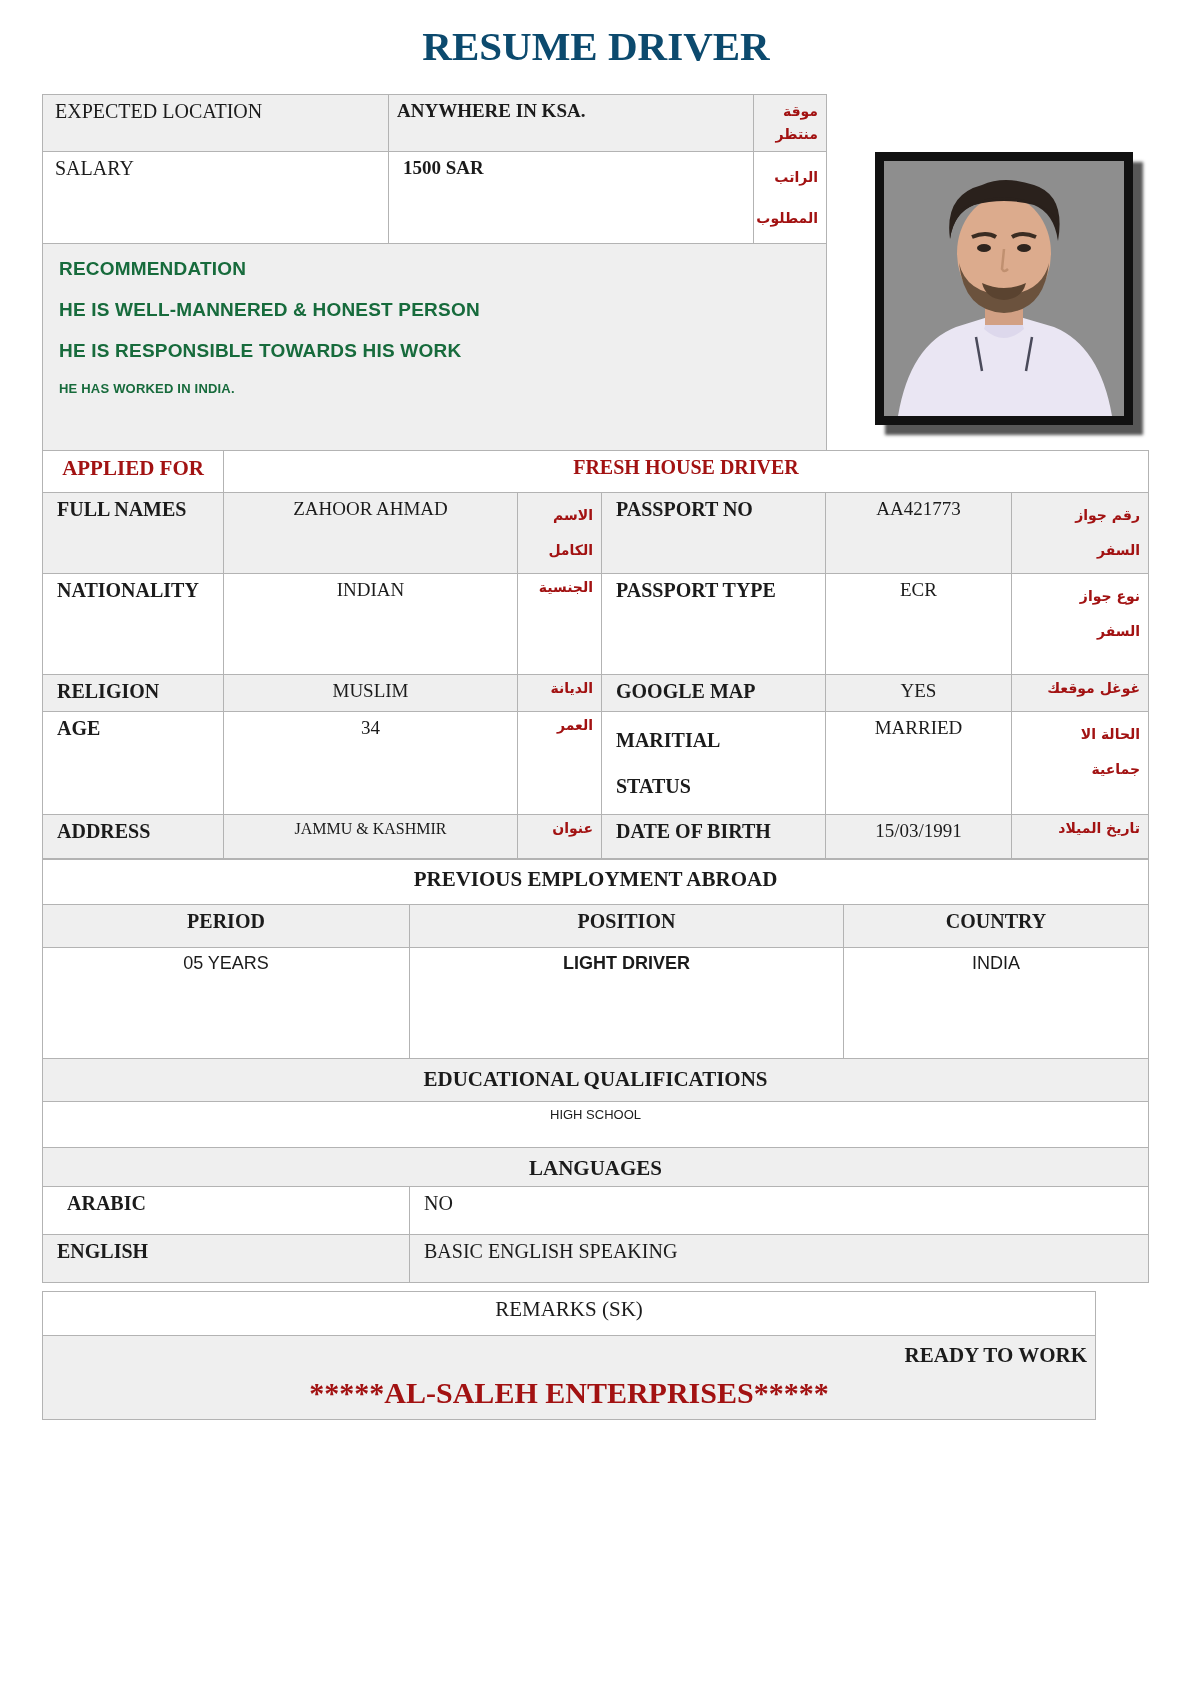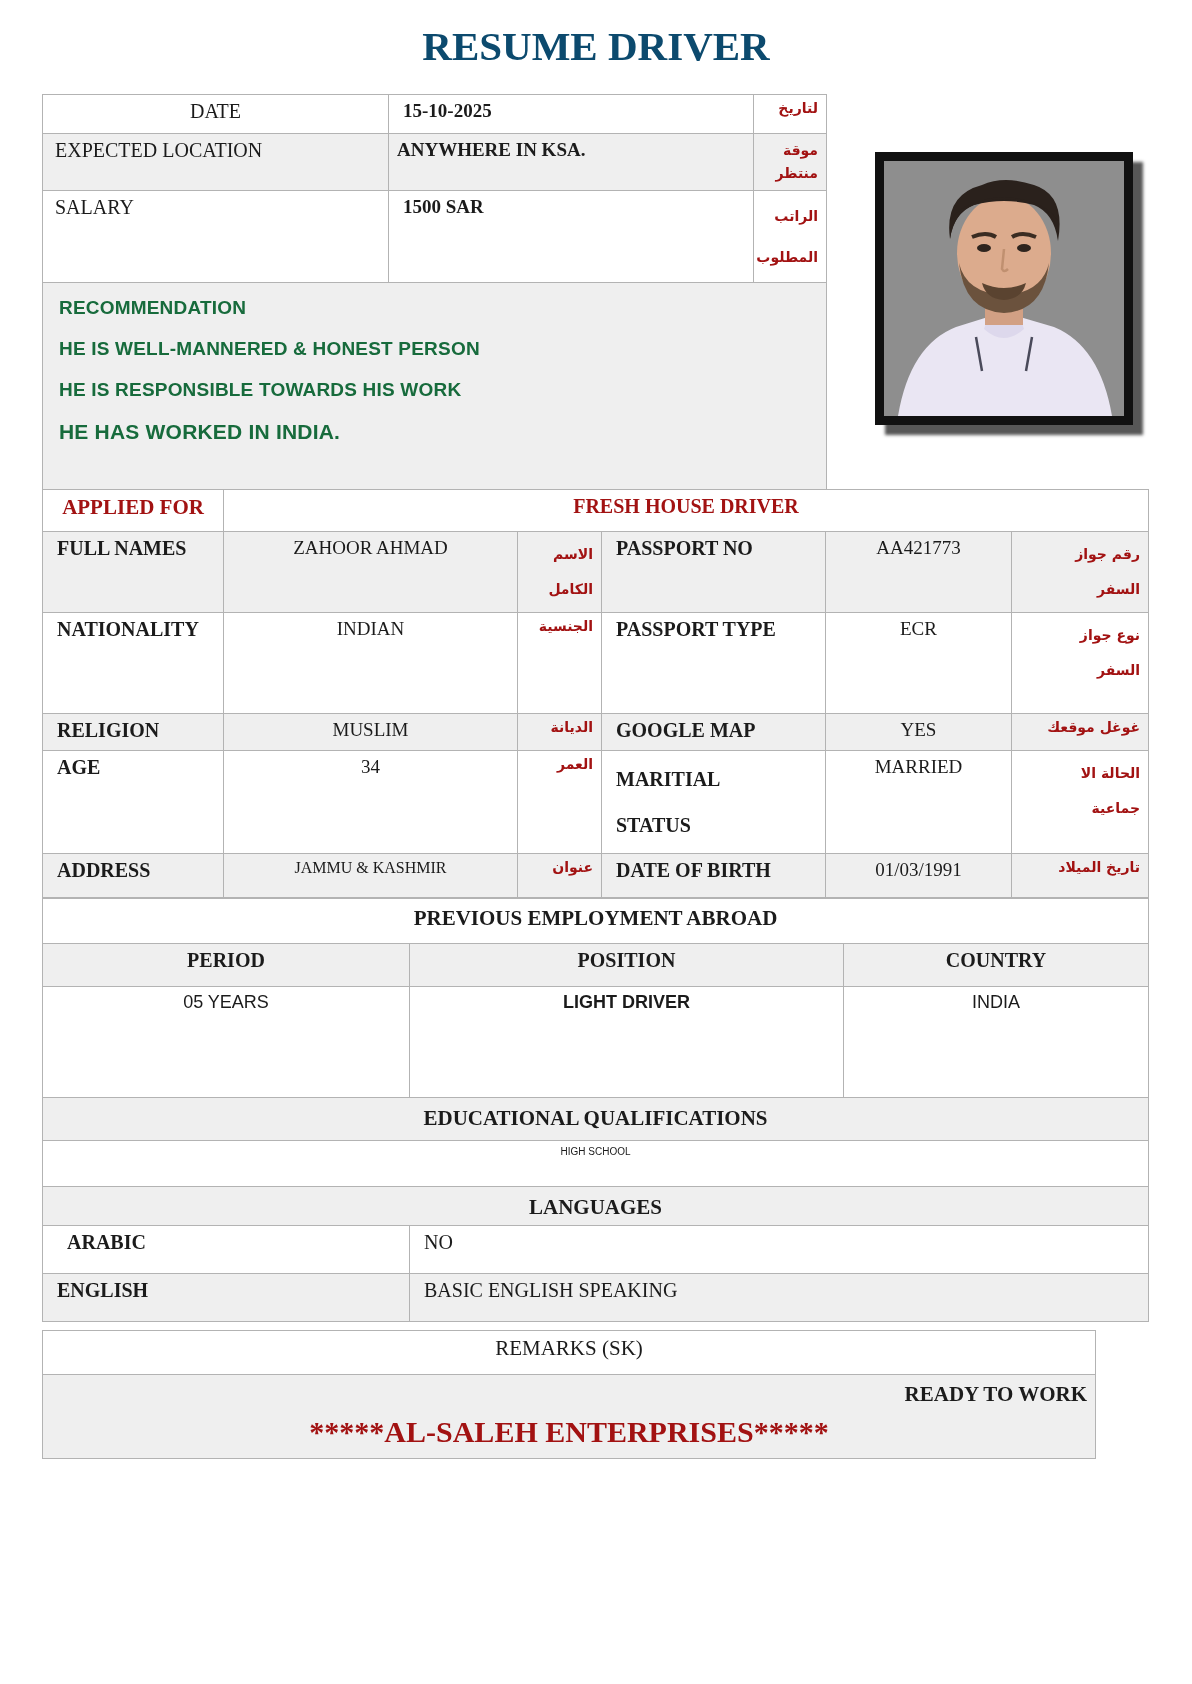--- a/index.html
+++ b/index.html
@@ -19,21 +19,21 @@
   .ar{font-family:"DejaVu Sans",sans-serif;font-weight:bold;color:#A21212;
       font-size:14px;text-align:right;direction:rtl;padding-right:8px;}
   .ar-tall{line-height:2.5;}
   .ar-wrap span{display:inline-block;max-width:80px;}
   .ar-wrap1 span{display:inline-block;max-width:62px;}
   .rec-cell{padding:14px 16px;}
   .rec-cell p{margin:0 0 19px 0;font-family:"Liberation Sans",sans-serif;
               font-weight:bold;font-size:19px;color:#176B3C;letter-spacing:0.2px;}
   .center{text-align:center;}
   .sect{font-weight:bold;font-size:21px;text-align:center;padding-top:8px;}
-  .small-sans{font-family:"Liberation Sans",sans-serif;font-size:10px;text-align:center;font-weight:normal;}
+  .small-sans{font-family:"Liberation Sans",sans-serif;font-size:13px;text-align:center;font-weight:normal;}
   .sans{font-family:"Liberation Sans",sans-serif;font-size:18px;text-align:center;font-weight:normal;}
   .sansb{font-family:"Liberation Sans",sans-serif;font-size:18px;text-align:center;font-weight:bold;}
   .wrap-narrow span{display:inline-block;max-width:118px;line-height:2.3;}
   .company{font-weight:bold;font-size:30px;color:#A21212;text-align:center;margin:8px 0 0 0;}
   .ready{font-weight:bold;font-size:21px;text-align:right;margin:2px 0 0 0;}
   .photo{position:absolute;left:875px;top:152px;width:258px;height:273px;
          background:#8E8E8E;border:9px solid #111111;box-sizing:border-box;
          box-shadow:10px 10px 3px rgba(45,45,45,0.8);}
   .photo svg{display:block;width:100%;height:100%;}
 </style>
@@ -46,41 +46,36 @@
 
   <div class="doc">
 
     <table style="width:784px;">
       <colgroup>
           <col style="width:346px">
           <col style="width:365px">
           <col style="width:73px">
         </colgroup>
       <tbody>
-          <tr style="height:39px">
-        <td class="center" style="font-size:20px;">DATE</td>
-        <td style="font-weight:bold;padding-left:14px;">15-10-2025</td>
-        <td class="ar">لتاريخ</td>
-      </tr>
       <tr style="height:48px">
         <td class="gray" style="font-size:20px;padding-left:12px;">EXPECTED  LOCATION</td>
         <td class="gray" style="font-weight:bold;padding-left:8px;">ANYWHERE  IN  KSA.</td>
         <td class="gray ar ar-wrap1" style="line-height:1.65;"><span>موقة منتظر</span></td>
       </tr>
       <tr style="height:83px">
         <td style="font-size:20px;padding-left:12px;">SALARY</td>
         <td style="font-weight:bold;padding-left:14px;">1500 SAR</td>
         <td class="ar ar-wrap1" style="line-height:2.9;"><span>الراتب المطلوب</span></td>
       </tr>
       <tr style="height:207px">
         <td colspan="3" class="gray rec-cell">
           <p>RECOMMENDATION</p>
           <p>HE IS WELL-MANNERED &amp; HONEST PERSON</p>
           <p>HE IS RESPONSIBLE TOWARDS HIS WORK</p>
-          <p style="font-size:21px;">HE HAS WORKED IN INDIA.</p>
+          <p style="font-size:13px;">HE HAS WORKED IN INDIA.</p>
         </td>
       </tr>
     </tbody>
       </table>
 
     <table style="width:1106px;margin-top:-1.5px;">
       <colgroup>
         <col style="width:181px">
           <col style="width:294px">
           <col style="width:84px">
@@ -123,21 +118,21 @@
         <td class="ar">العمر</td>
         <td class="lbl wrap-narrow"><span>MARITIAL STATUS</span></td>
         <td class="val">MARRIED</td>
         <td class="ar ar-tall ar-wrap"><span>الحالة الا جماعية</span></td>
       </tr>
       <tr style="height:45px">
         <td class="gray lbl">ADDRESS</td>
         <td class="gray val" style="font-size:16px;">JAMMU &amp; KASHMIR</td>
         <td class="gray ar">عنوان</td>
         <td class="gray lbl">DATE OF BIRTH</td>
-        <td class="gray val">01/03/1991</td>
+        <td class="gray val">15/03/1991</td>
         <td class="gray ar">تاريخ الميلاد</td>
       </tr>
     </tbody>
       </table>
 
     <table style="width:1106px;margin-top:-1.5px;">
       <colgroup>
           <col style="width:367px">
           <col style="width:434px">
           <col style="width:305px">

